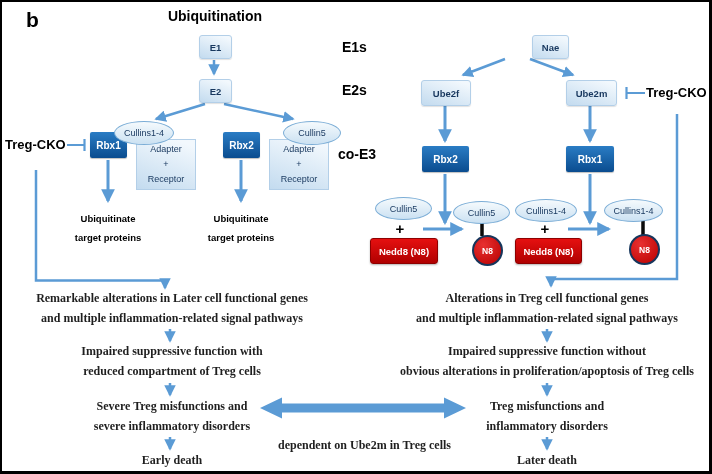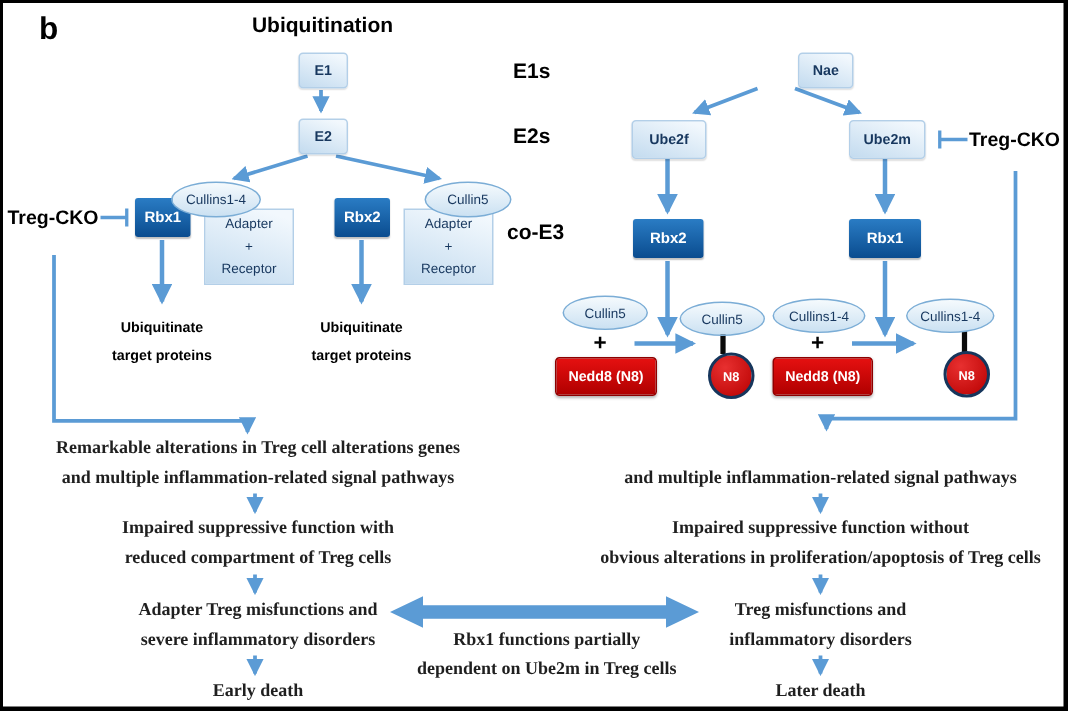--- a/index.html
+++ b/index.html
@@ -137,31 +137,31 @@
   <div class="rbox" style="left:368px;top:236px;width:66px;height:24px;font-size:9.5px;">Nedd8 (N8)</div>
   <div class="ell" style="left:451px;top:199px;width:55px;height:21px;font-size:9px;">Cullin5</div>
   <div class="n8c" style="left:470px;top:233px;width:27px;height:27px;font-size:8.5px;">N8</div>
 
   <div class="ell" style="left:513px;top:197px;width:60px;height:21px;font-size:9px;">Cullins1-4</div>
   <div class="t ctr" style="left:535px;top:218px;width:16px;font-size:15px;">+</div>
   <div class="rbox" style="left:513px;top:236px;width:65px;height:24px;font-size:9.5px;">Nedd8 (N8)</div>
   <div class="ell" style="left:602px;top:197px;width:57px;height:21px;font-size:9px;">Cullins1-4</div>
   <div class="n8c" style="left:627px;top:232px;width:27px;height:27px;font-size:8.5px;">N8</div>
 
-  <div class="t ctr serif" style="left:10px;top:289px;width:320px;">Remarkable alterations in Treg cell alterations genes</div>
+  <div class="t ctr serif" style="left:10px;top:289px;width:320px;">Remarkable alterations in Later cell functional genes</div>
   <div class="t ctr serif" style="left:10px;top:309px;width:320px;">and multiple inflammation-related signal pathways</div>
   <div class="t ctr serif" style="left:10px;top:342px;width:320px;">Impaired suppressive function with</div>
   <div class="t ctr serif" style="left:10px;top:362px;width:320px;">reduced compartment of Treg cells</div>
-  <div class="t ctr serif" style="left:10px;top:397px;width:320px;">Adapter Treg misfunctions and</div>
+  <div class="t ctr serif" style="left:10px;top:397px;width:320px;">Severe Treg misfunctions and</div>
   <div class="t ctr serif" style="left:10px;top:417px;width:320px;">severe inflammatory disorders</div>
   <div class="t ctr serif" style="left:10px;top:451px;width:320px;">Early death</div>
 
+  <div class="t ctr serif" style="left:380px;top:289px;width:330px;">Alterations in Treg cell functional genes</div>
   <div class="t ctr serif" style="left:380px;top:309px;width:330px;">and multiple inflammation-related signal pathways</div>
   <div class="t ctr serif" style="left:380px;top:342px;width:330px;">Impaired suppressive function without</div>
   <div class="t ctr serif" style="left:380px;top:362px;width:330px;">obvious alterations in proliferation/apoptosis of Treg cells</div>
   <div class="t ctr serif" style="left:380px;top:397px;width:330px;">Treg misfunctions and</div>
   <div class="t ctr serif" style="left:380px;top:417px;width:330px;">inflammatory disorders</div>
   <div class="t ctr serif" style="left:380px;top:451px;width:330px;">Later death</div>
 
-  <div class="t ctr serif" style="left:240px;top:417px;width:245px;">Rbx1 functions partially</div>
   <div class="t ctr serif" style="left:240px;top:436px;width:245px;">dependent on Ube2m in Treg cells</div>
 
 </div>
 
 </body></html>

